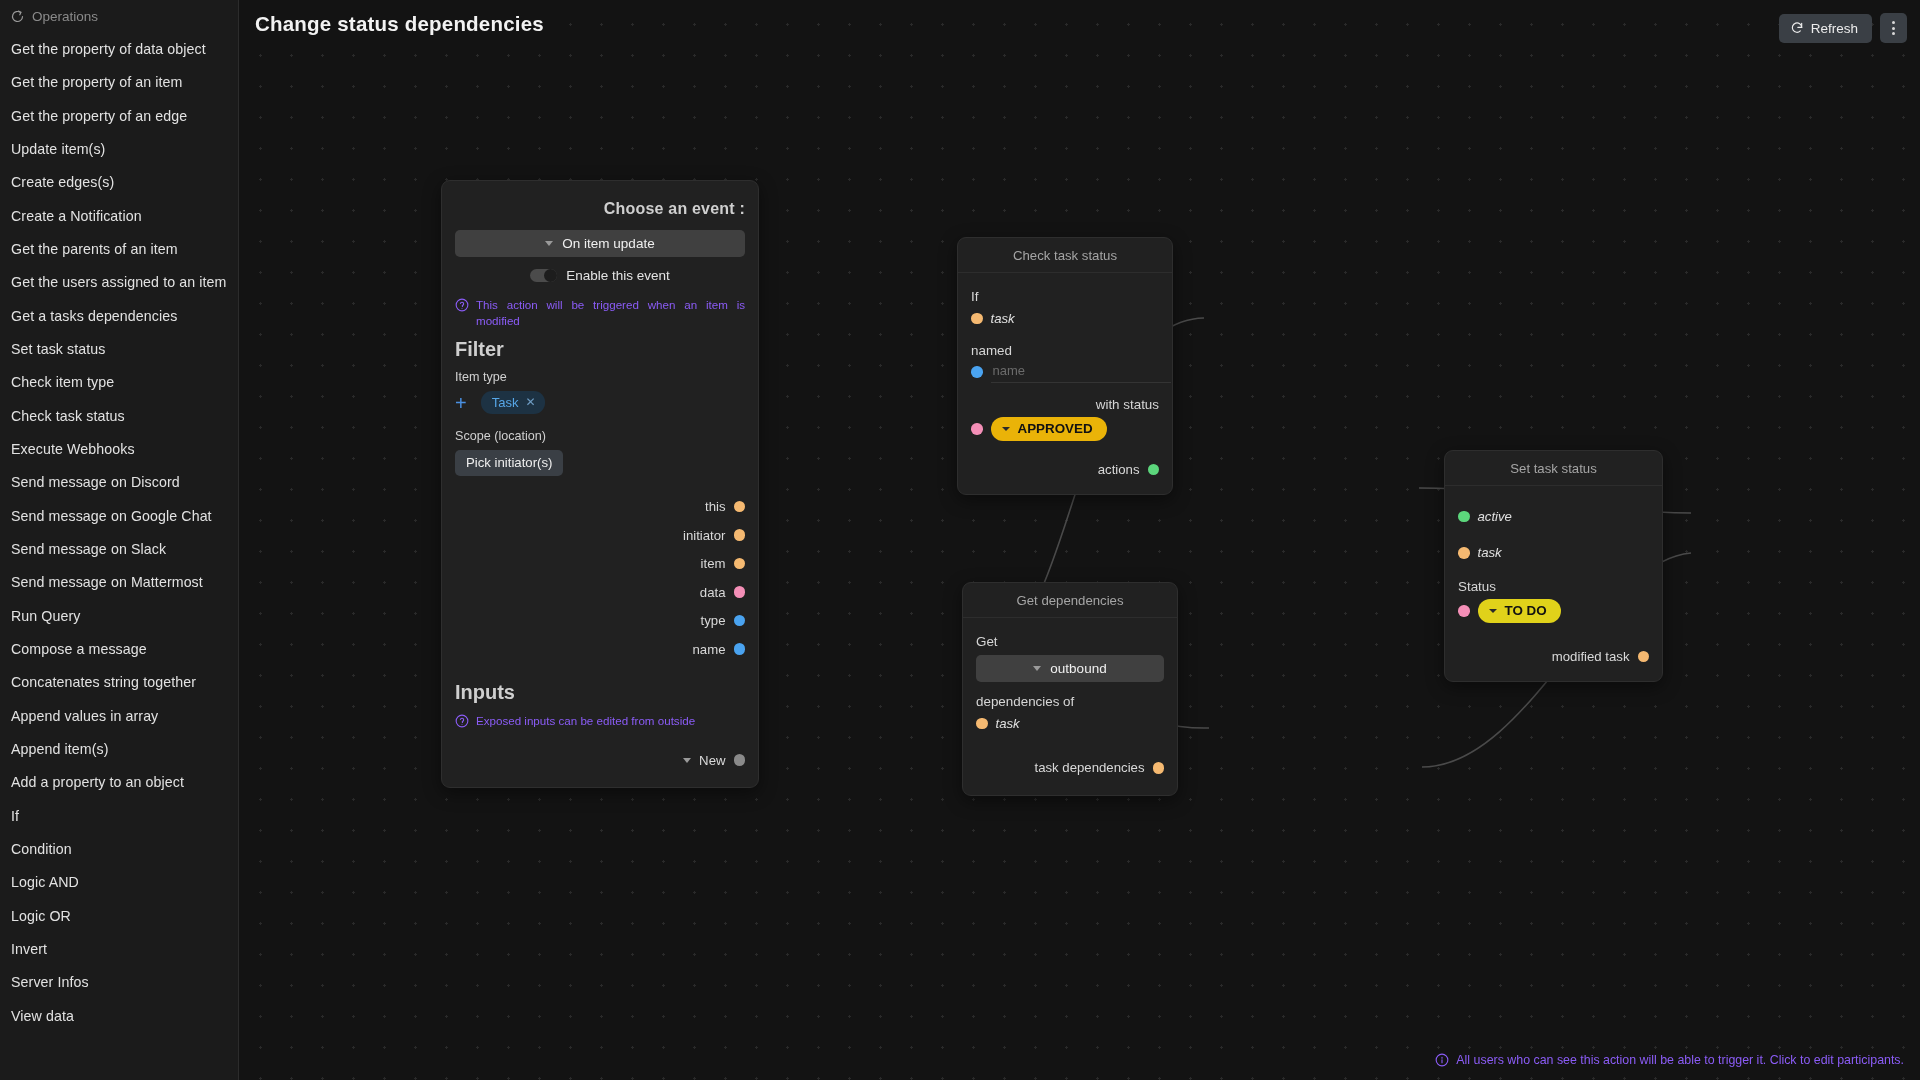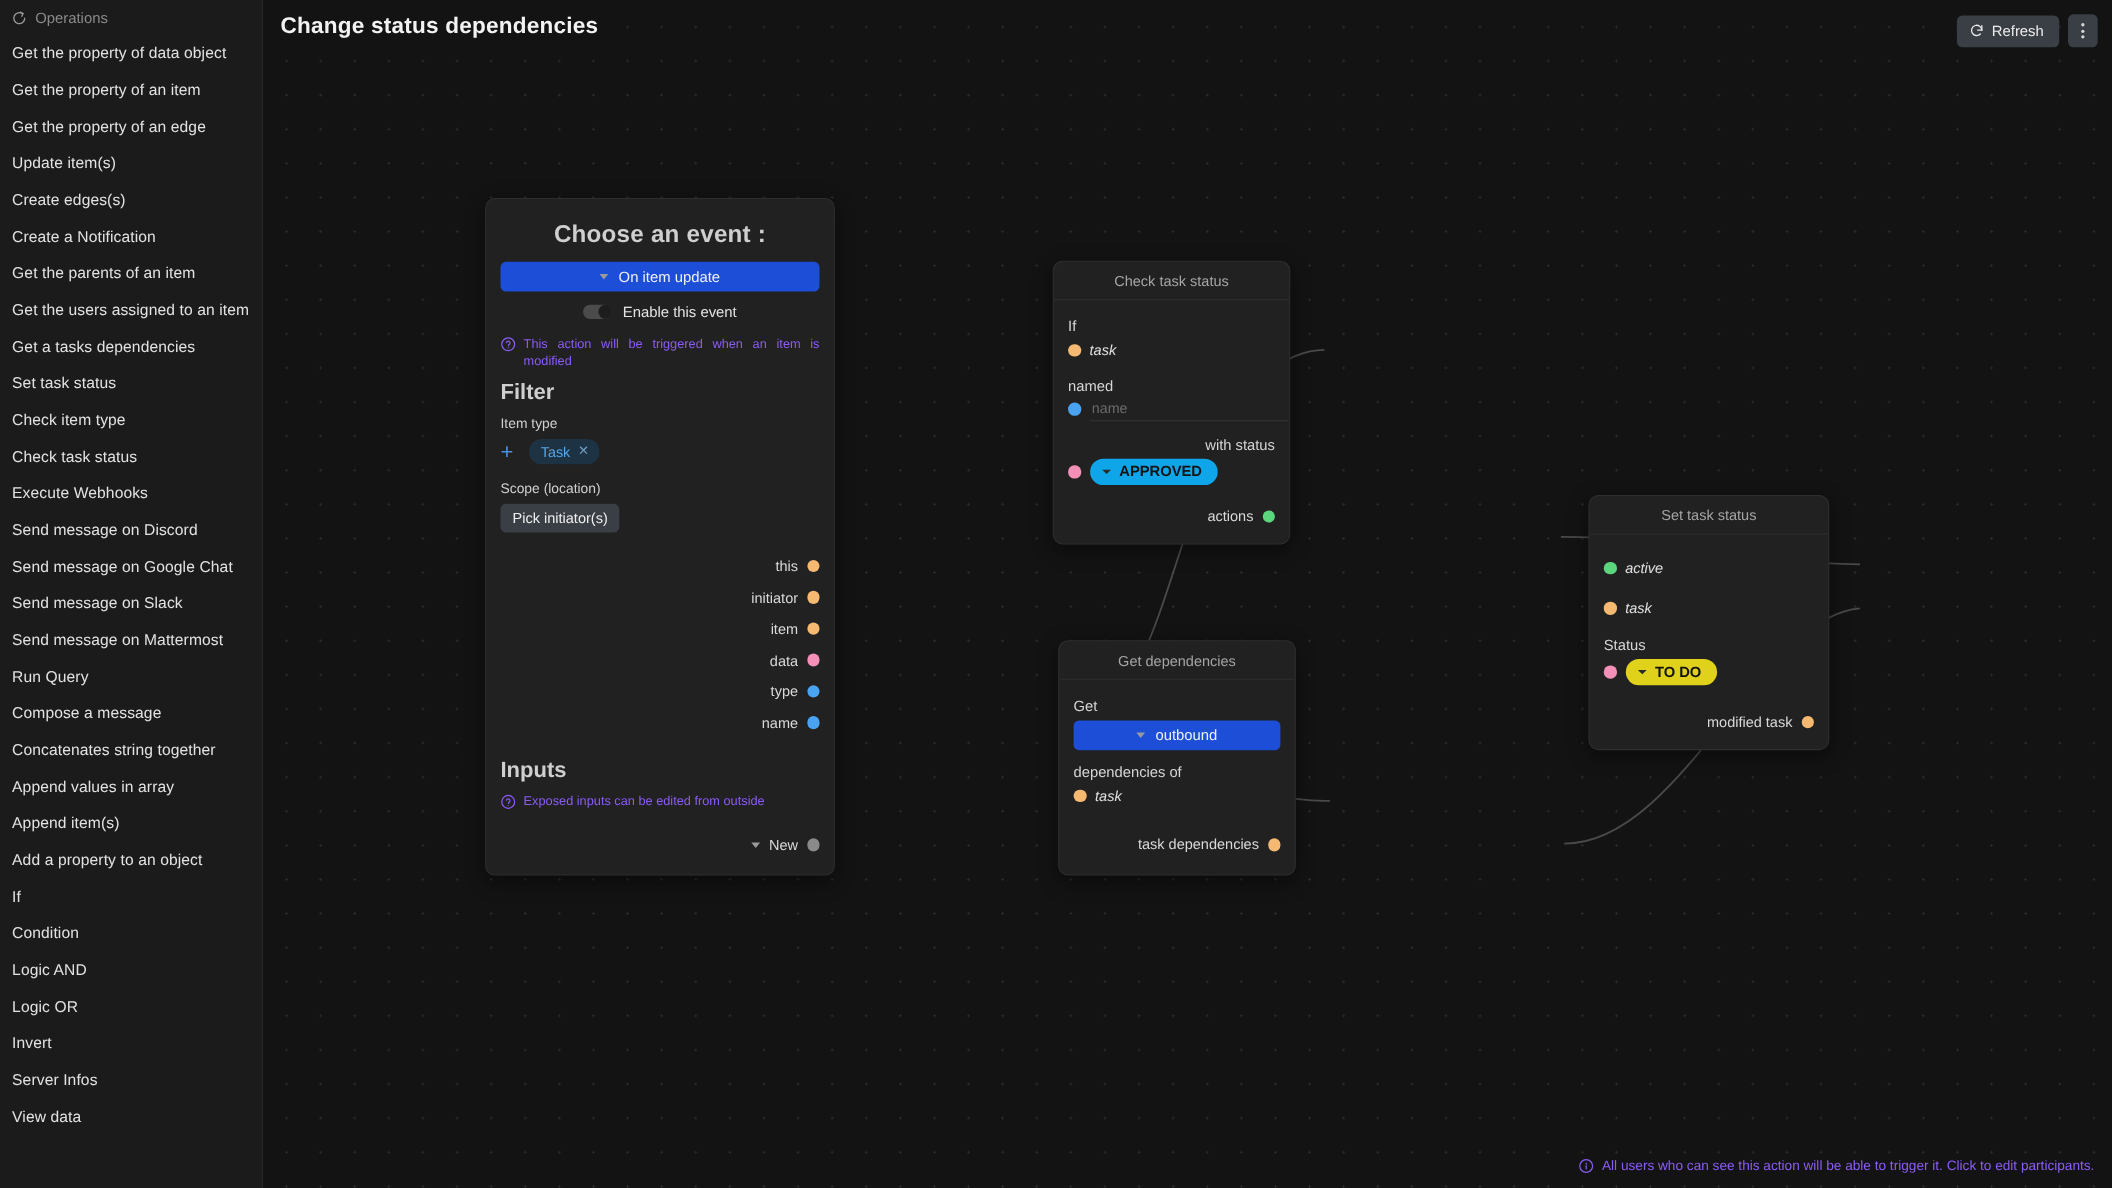--- a/index.html
+++ b/index.html
@@ -109,28 +109,28 @@
   .node-title {
     text-align: center;
     color: #a5a5a5;
     font-size: 13.2px;
     padding: 10px 0 9px;
     border-bottom: 1px solid #2d2d2d;
   }
   .node-body { padding: 10px 13px 13px; position: relative; }
 
   .sect-title {
-    color: #cfcfcf; font-size: 22px; font-weight: bold;
-    text-align: center; margin: 9px 0 12px;
+    color: #cfcfcf; font-size: 16px; font-weight: bold;
+    text-align: right; margin: 9px 0 12px;
     letter-spacing: .2px;
   }
   .sect-left { color: #cfcfcf; font-size: 20px; font-weight: bold; margin: 10px 0 9px; }
 
   .select-ctl {
-    background: #1d4ed8; border-radius: 5px;
+    background: #404040; border-radius: 5px;
     height: 27px; display: flex; align-items: center; justify-content: center;
     gap: 9px; color: #f0f0f0; font-size: 13.5px; cursor: pointer;
     padding: 0 10px;
   }
   .caret { width: 0; height: 0; border-left: 4.5px solid transparent; border-right: 4.5px solid transparent; border-top: 5px solid #9a9a9a; }
 
   .toggle-row { display: flex; align-items: center; justify-content: center; gap: 9px; margin-top: 11px; }
   .toggle {
     width: 27px; height: 13px; border-radius: 7px;
     background: #4b4b4b; position: relative; cursor: pointer;
@@ -387,21 +387,21 @@
 
         <div class="sub-label" style="margin-top:10px;">named</div>
         <div class="port-row">
           <span class="dot-port" id="cts-name-dot" style="background: rgb(74, 163, 240);"></span>
           <input class="name-input" type="text" placeholder="name" style="">
         </div>
 
         <div class="sub-label" style="margin-top:11px;text-align:right;">with status</div>
         <div class="port-row" style="height:34px;">
           <span class="dot-port" id="cts-status-dot" style="background: rgb(244, 143, 183);"></span>
-          <span class="badge" id="cts-badge" style="background: #0ea5e9; align-items: center;">
+          <span class="badge" id="cts-badge" style="background: #eab308; align-items: center;">
             <span class="bcaret"></span>
             <span>APPROVED</span>
           </span>
         </div>
 
         <div class="port-row out" style="margin-top:9px;">
           <span class="port-label">actions</span>
           <span class="dot-port" id="cts-out-dot" style="background: rgb(92, 214, 124);"></span>
         </div>
       </div>

